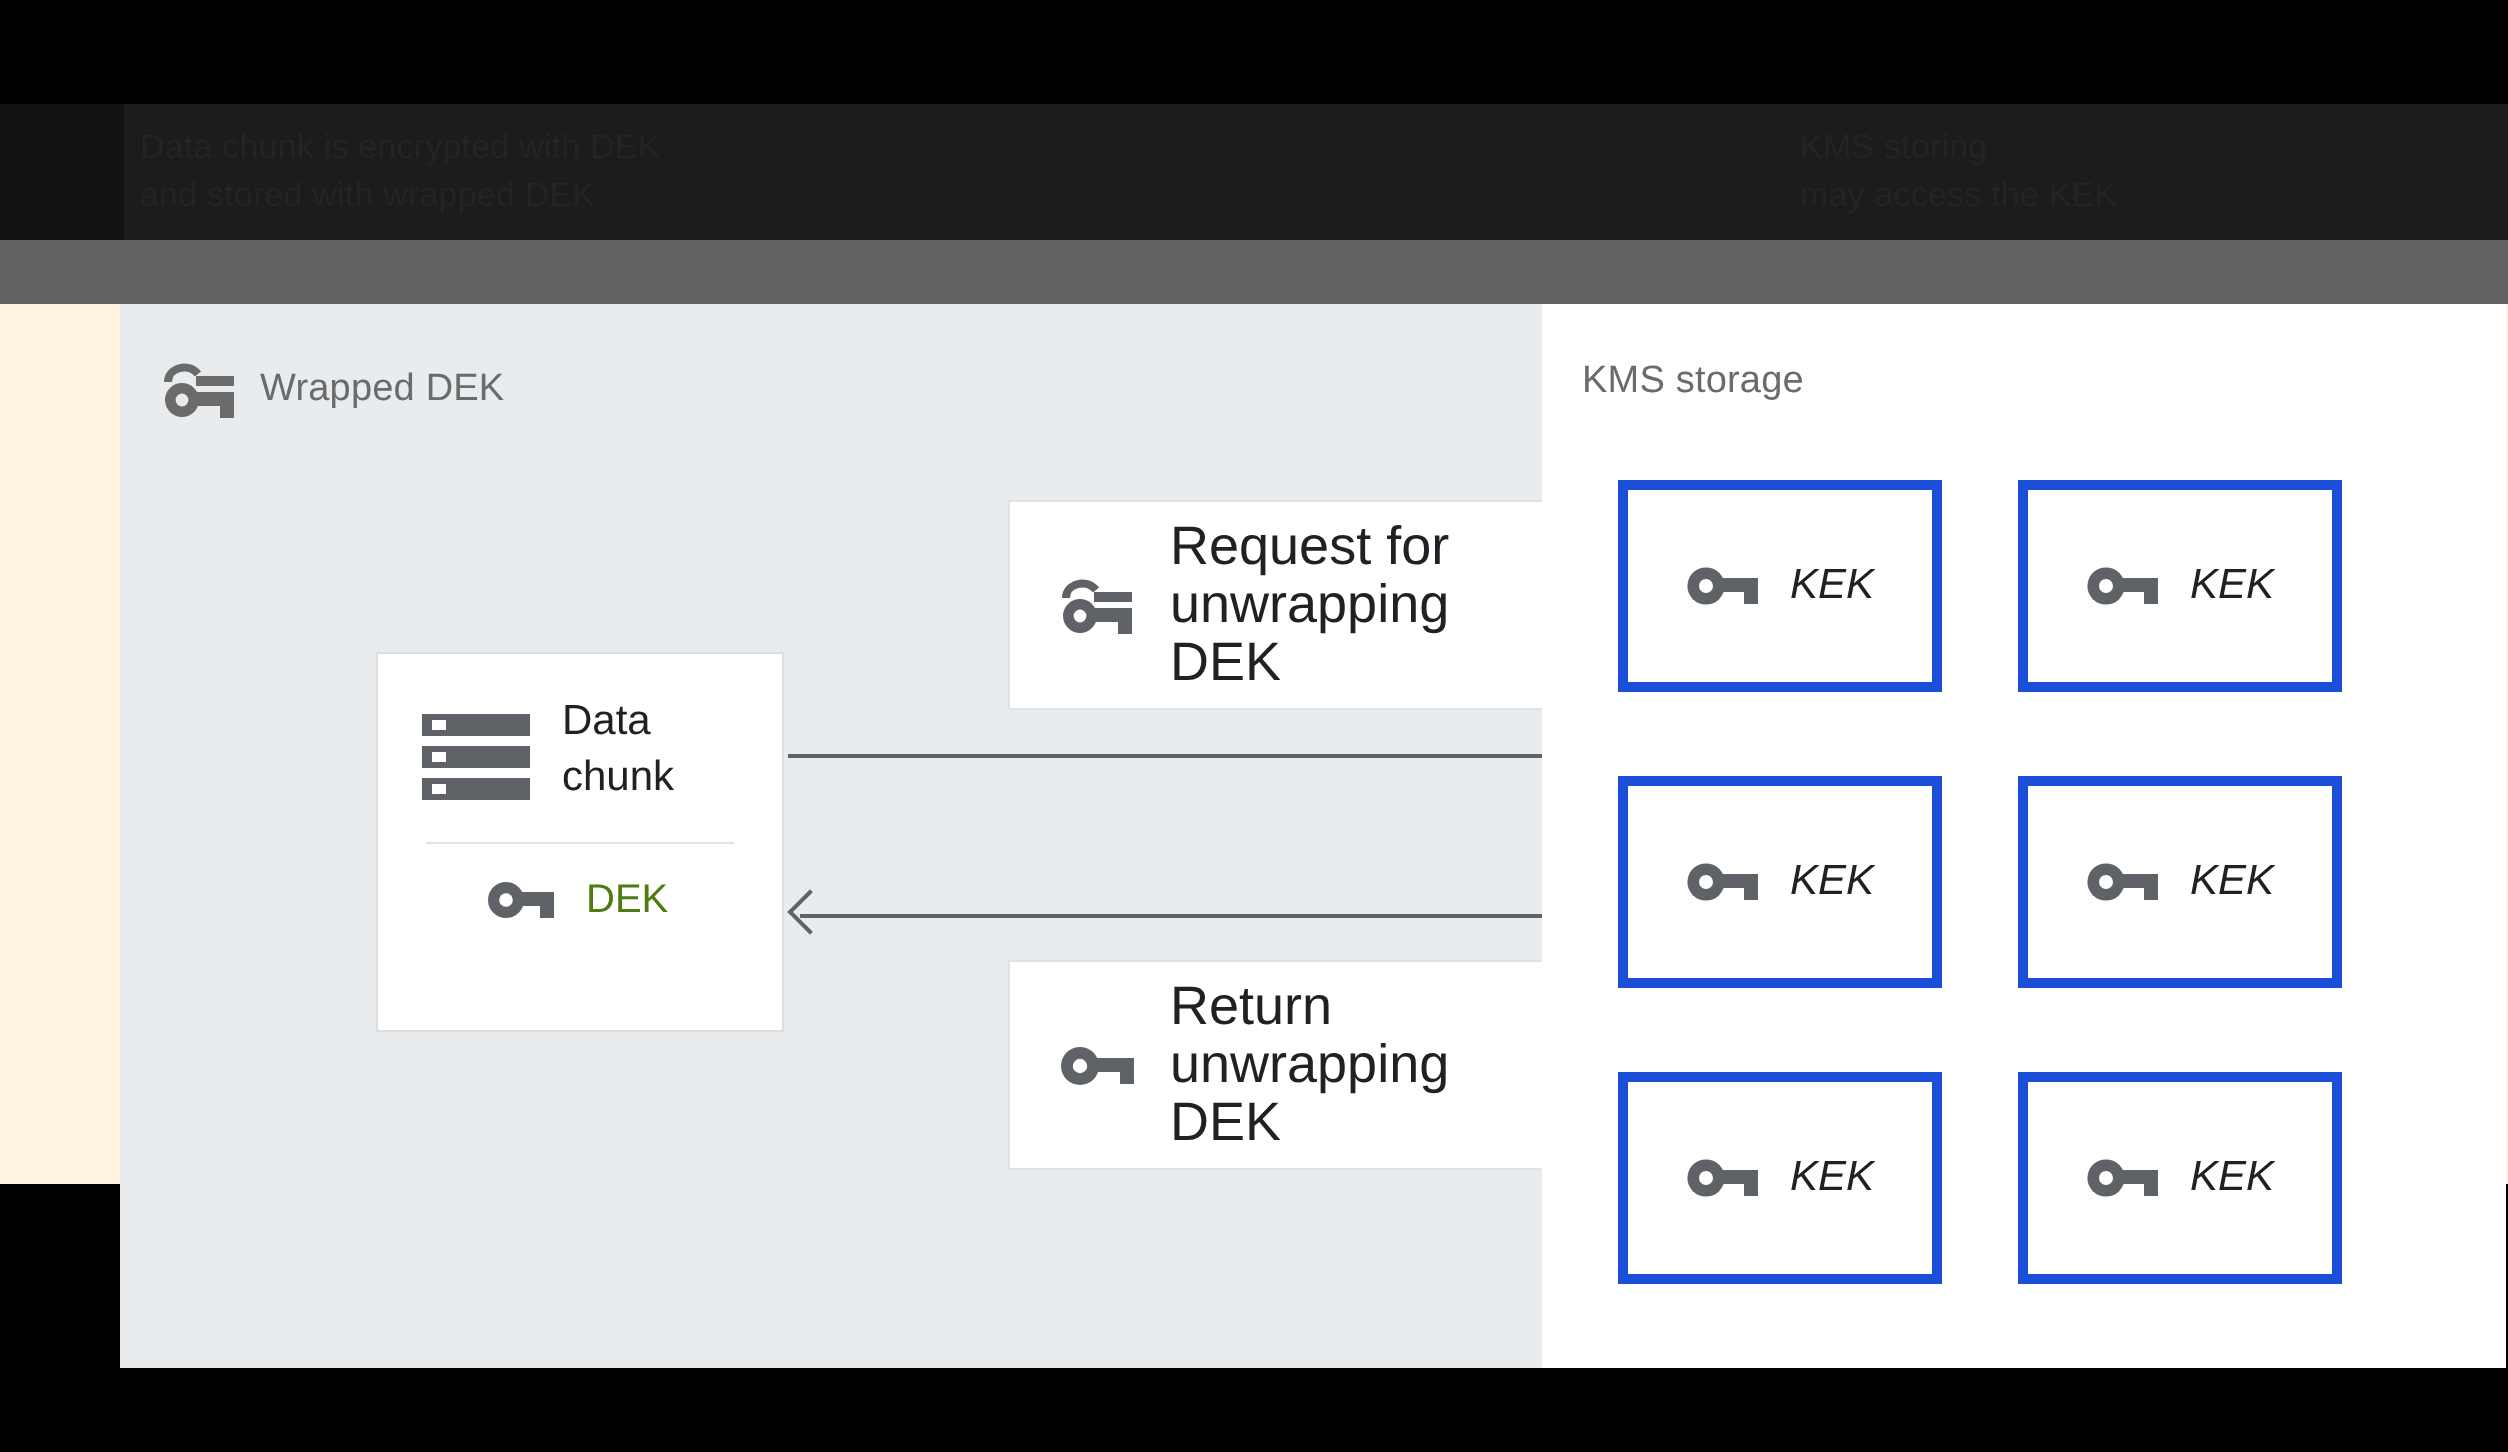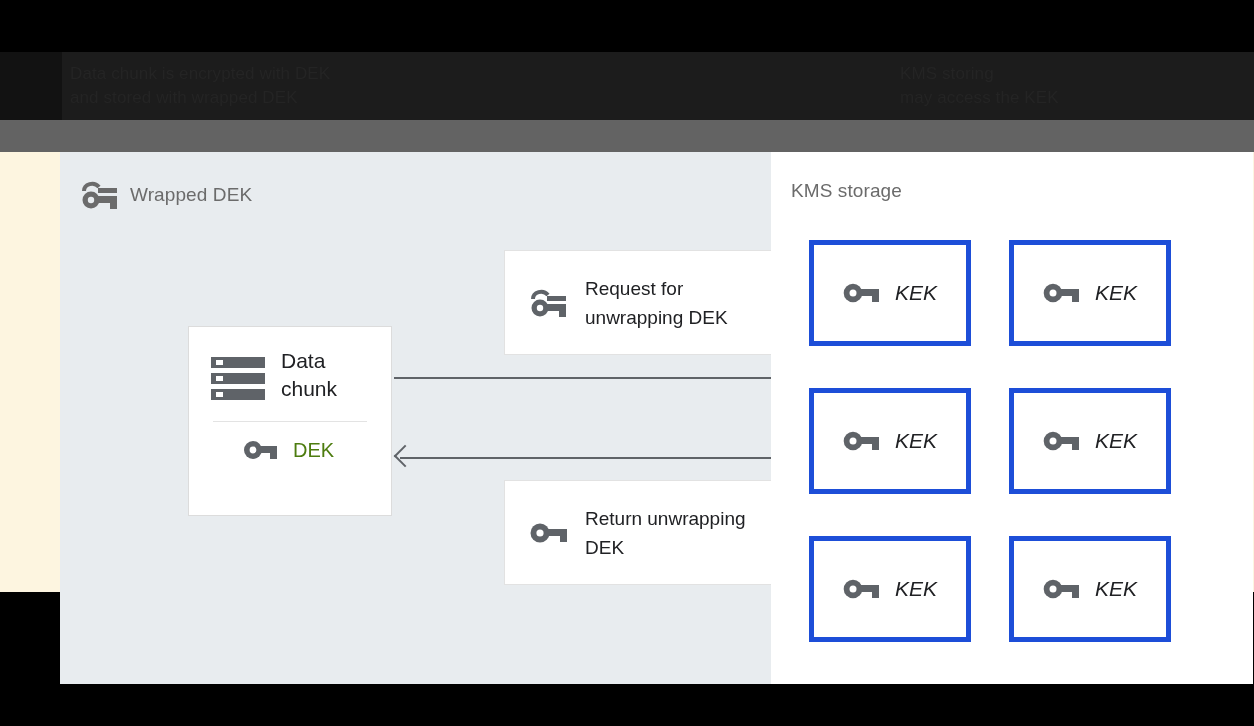--- a/index.html
+++ b/index.html
@@ -151,21 +151,21 @@
     box-sizing: border-box;
     display: flex;
     align-items: center;
     gap: 18px;
     padding: 0 24px;
   }
   .msg-card.request { left: 444px; top: 98px;  width: 286px; height: 105px; }
   .msg-card.return  { left: 444px; top: 328px; width: 286px; height: 105px; }
   .msg-text {
     color: #202124;
-    font-size: 19px;
+    font-size: 27px;
     line-height: 29px;
   }
 
   
   .arrow-line {
     position: absolute;
     height: 2px;
     background: #5f6368;
   }
   .arrow-line.to-kms  { left: 334px; top: 225px; width: 446px; }

